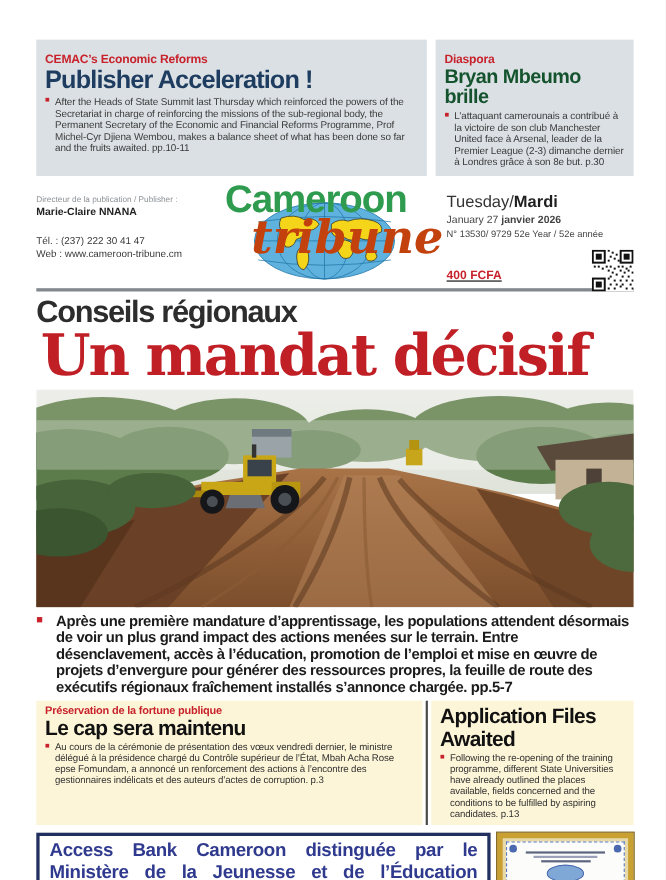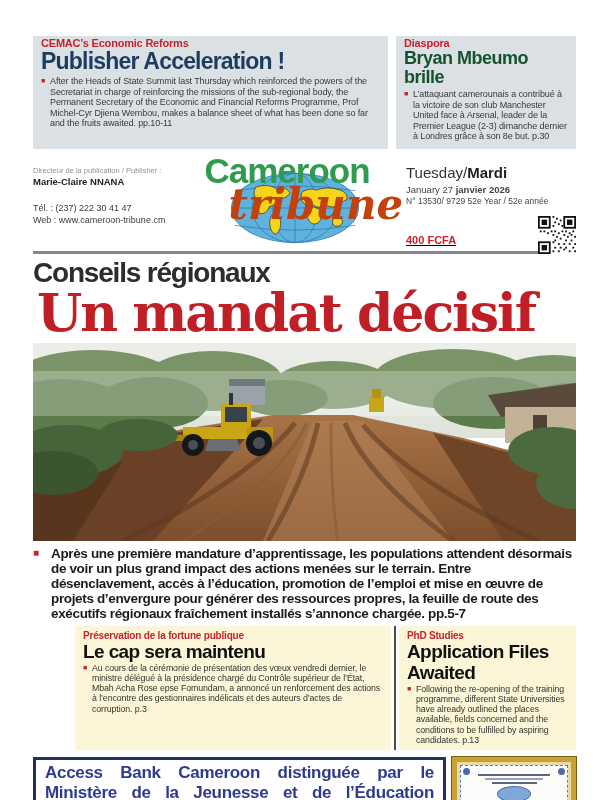--- a/index.html
+++ b/index.html
@@ -5,21 +5,21 @@
   * { box-sizing: border-box; margin: 0; padding: 0; }
   html,body { background:#f2f2f2; }
   body { font-family: "Liberation Sans", sans-serif; }
   .page {
     width: 605px; height: 800px; background: #ffffff; margin: 0 auto;
     padding: 36px 29px 0 33px; overflow: hidden; position: relative;
   }
 
   
   .top-row { display: flex; gap: 8px; }
-  .top-box { background: #dbe0e4; padding: 1px 8px 7px 8px; }
+  .top-box { background: #dbe0e4; padding: 12px 8px 7px 8px; }
   .top-box.left { width: 355px; }
   .top-box.right { width: 180px; }
   .kicker-red { color: #c8232c; font-weight: 700; font-size: 11px; line-height: 12px; letter-spacing: -0.2px; }
   .top-head-navy { color: #1d3c5f; font-weight: 800; font-size: 23px; line-height: 25px; letter-spacing: -0.8px; }
   .top-head-dark { color: #14532d; font-weight: 800; font-size: 18px; line-height: 19px; letter-spacing: -0.5px; }
   .box-body { position: relative; padding-left: 9px; font-size: 9px; line-height: 10.5px; color: #3a3a3a; letter-spacing: -0.1px; margin-top: 2px; }
   .bullet { position: absolute; left: 0; top: 0; color: #c8232c; font-size: 7px; line-height: 10px; }
 
   
   .masthead { display: flex; justify-content: space-between; margin-top: 9px; height: 88px; }
@@ -46,21 +46,21 @@
   .lead-kicker { font-size: 28px; line-height: 30px; font-weight: 800; color: #2d2d2d; letter-spacing: -1.2px; }
   .lead-headline { font-family: "DejaVu Serif", serif; font-weight: 700; color: #c11f26; font-size: 52px; line-height: 50px; letter-spacing: -2px; margin: 0 0 5px 4px; }
   .photo-wrap { width: 543px; height: 198px; }
   .photo-wrap svg { display: block; width: 100%; height: 100%; }
   .lede { position: relative; padding-left: 18px; margin-top: 5px; font-size: 13.5px; line-height: 15px; font-weight: 600; color: #1b1b1b; letter-spacing: -0.35px; }
   .lede .bullet { font-size: 10px; top: 2px; }
 
   
   .cream-row { display: flex; margin-top: 5px; }
   .cream-box { background: #fdf5d7; padding: 4px 8px 5px 8px; }
-  .cream-box.left { width: 316px; margin-left: 42px; }
+  .cream-box.left { width: 351px; }
   .cream-box.right { flex: 1; }
   .cream-divider { width: 2px; background: #4a4a4a; margin: 0 3px; }
   .cream-kicker { color: #c8232c; font-weight: 700; font-size: 10px; line-height: 11px; letter-spacing: -0.2px; }
   .cream-head { color: #111; font-weight: 800; font-size: 19px; line-height: 21px; letter-spacing: -0.6px; }
   .cream-body { position: relative; padding-left: 9px; font-size: 8.8px; line-height: 10.3px; color: #333; letter-spacing: -0.1px; margin-top: 1px; }
 
   
   .banner { display: flex; gap: 6px; margin-top: 7px; height: 88px; }
   .banner-text-box { flex: 1; border: 3px solid #22305f; background: #fff; padding: 3px 9px; box-shadow: 0 0 0 1px #fff inset; }
   .banner-text { font-size: 17px; line-height: 20px; font-weight: 800; color: #2f3a8f; text-align: justify; letter-spacing: -0.3px; }
@@ -288,21 +288,20 @@
   <div class="cream-row">
     <div class="cream-box left">
       <div class="cream-kicker">Préservation de la fortune publique</div>
       <div class="cream-head">Le cap sera maintenu</div>
       <div class="cream-body">
         <span class="bullet">■</span><span>Au cours de la cérémonie de présentation des vœux vendredi dernier, le ministre délégué à la présidence chargé du Contrôle supérieur de l’État, Mbah Acha Rose epse Fomundam, a annoncé un renforcement des actions à l’encontre des gestionnaires indélicats et des auteurs d’actes de corruption. p.3</span>
       </div>
     </div>
     <div class="cream-divider"></div>
     <div class="cream-box right">
-      <div class="cream-kicker">PhD Studies</div>
       <div class="cream-head">Application Files Awaited</div>
       <div class="cream-body">
         <span class="bullet">■</span><span>Following the re-opening of the training programme, different State Universities have already outlined the places available, fields concerned and the conditions to be fulfilled by aspiring candidates. p.13</span>
       </div>
     </div>
   </div>
 
   <div class="banner">
     <div class="banner-text-box">
       <div class="banner-text">Access Bank Cameroon distinguée par le Ministère de la Jeunesse et de l’Éducation Civique pour son engagement en faveur de l’autonomisation des jeunes.</div>

